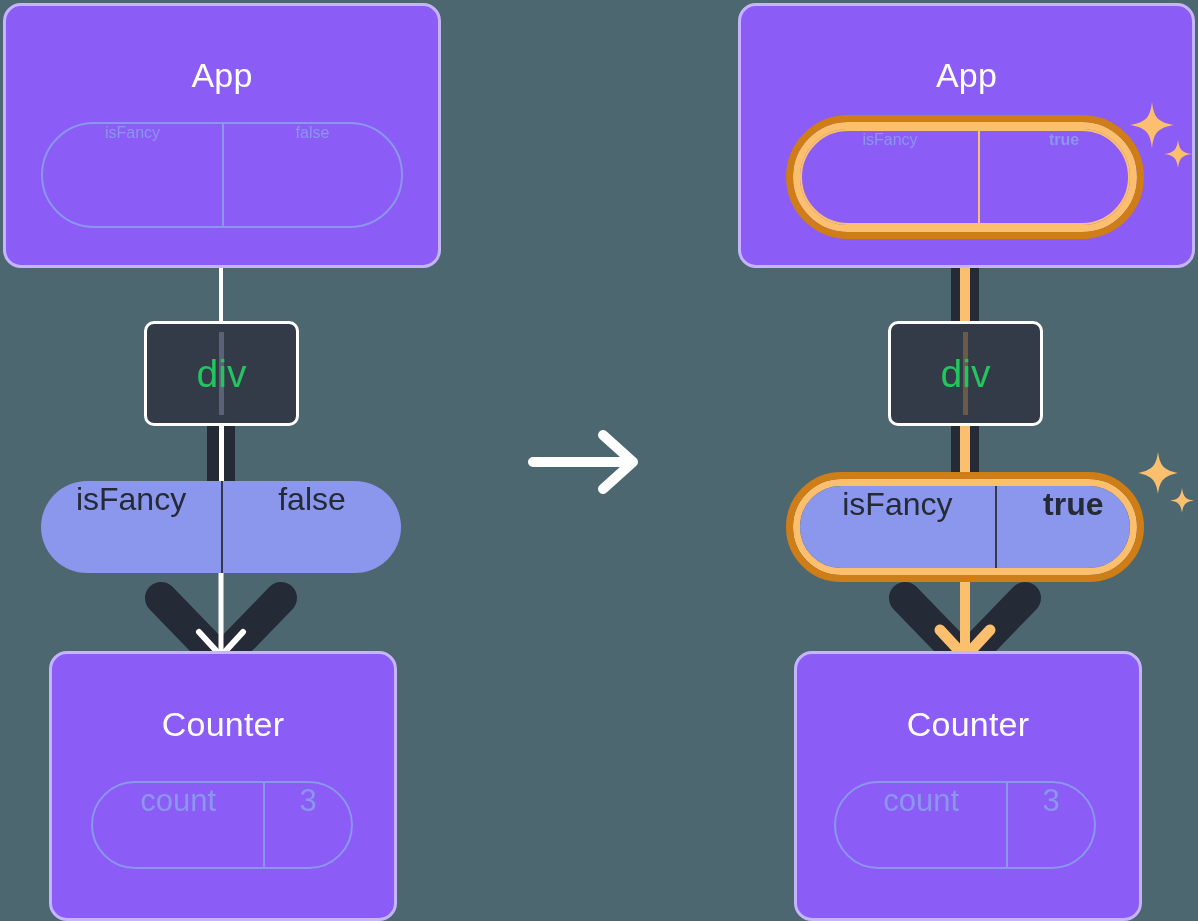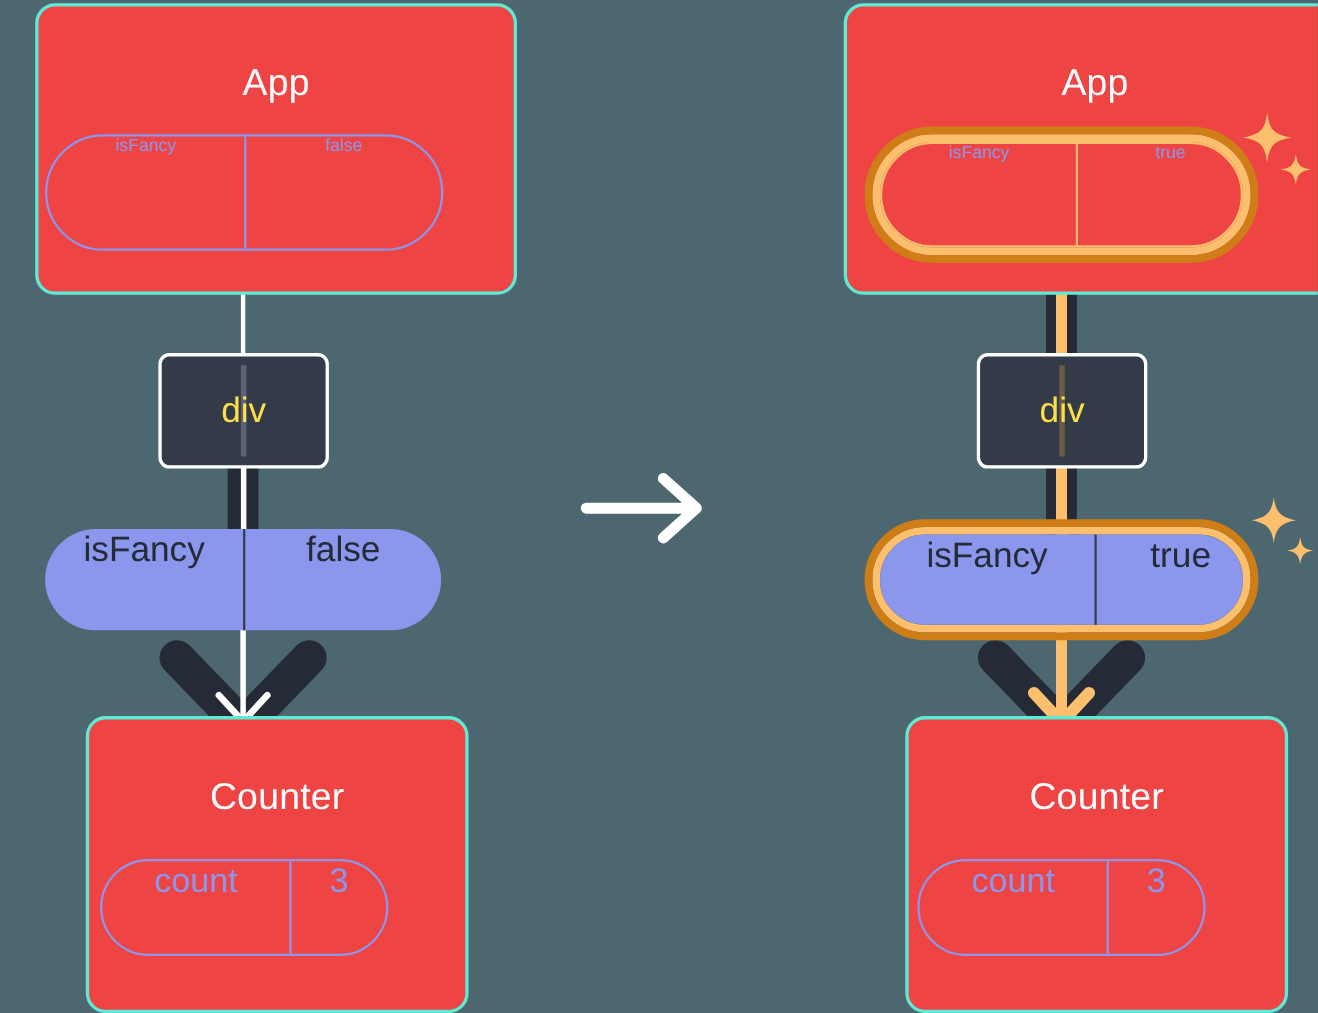--- a/index.html
+++ b/index.html
@@ -7,44 +7,43 @@
     width:1198px;height:921px;
     background:#4d6771;
     font-family:"Liberation Sans", sans-serif;
     overflow:hidden;
   }
   .stage{position:relative;width:1198px;height:921px;}
 
   
   .card{
     position:absolute;
-    background:#ef4444;
-    border:3px solid #5eead4;
+    background:#8b5cf6;
+    border:3px solid #c4b5fd;
     border-radius:18px;
     box-sizing:border-box;
     z-index:6;
-    margin-left:29px;
   }
   .card-title{
     position:absolute;left:0;right:0;
     text-align:center;
     color:#ffffff;
     font-size:34px;
     letter-spacing:.2px;
   }
   .divbox{
     position:absolute;
     background:#343b48;
     border:3px solid #ffffff;
     border-radius:10px;
     box-sizing:border-box;
     z-index:8;
     display:flex;align-items:center;justify-content:center;
   }
-  .divbox .lbl{color:#fde047;font-size:32px;position:relative;z-index:3;text-align:center;}
+  .divbox .lbl{color:#22c55e;font-size:39px;position:relative;z-index:3;text-align:center;}
   .divbox .innerline{
     position:absolute;top:8px;bottom:8px;left:50%;
     width:5px;margin-left:-2.5px;z-index:1;
   }
 
   
   .pill{
     position:absolute;
     box-sizing:border-box;
     display:flex;align-items:center;
@@ -64,21 +63,21 @@
   .pill-outline .half.right{border-left:2px solid #8b96ed;}
 
   
   .pill-filled{
     background:#8b96ed;
     border-radius:999px;
   }
   .pill-filled .half{color:#242a36;}
   .pill-filled .half.right{border-left:2px solid #333a47;}
 
-  .bold{font-weight:normal;margin-left:20px;}
+  .bold{font-weight:bold;margin-left:20px;}
 
   
   .ring{
     position:absolute;
     border-radius:999px;
     box-sizing:border-box;
     border:7px solid #fbbf6e;
     outline:7px solid #cf7d16;
     outline-offset:0px;
     z-index:10;

